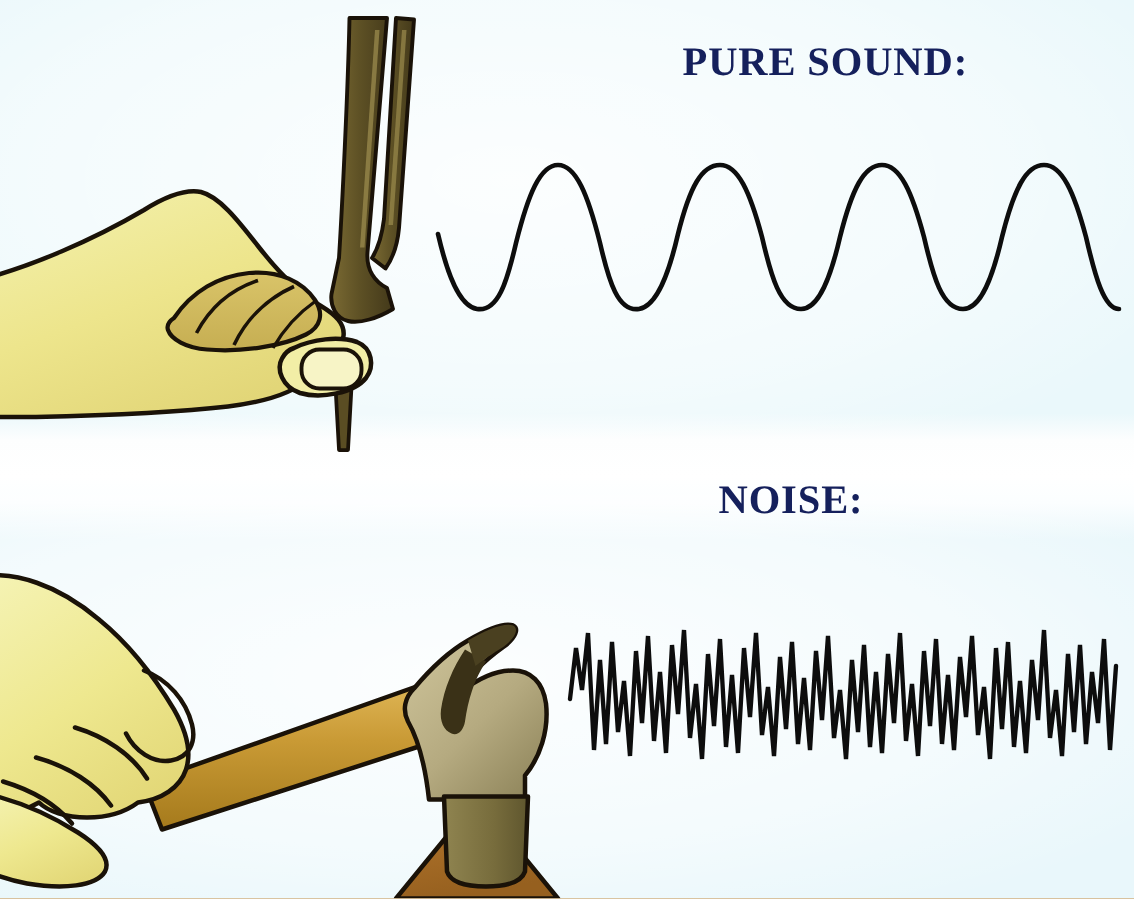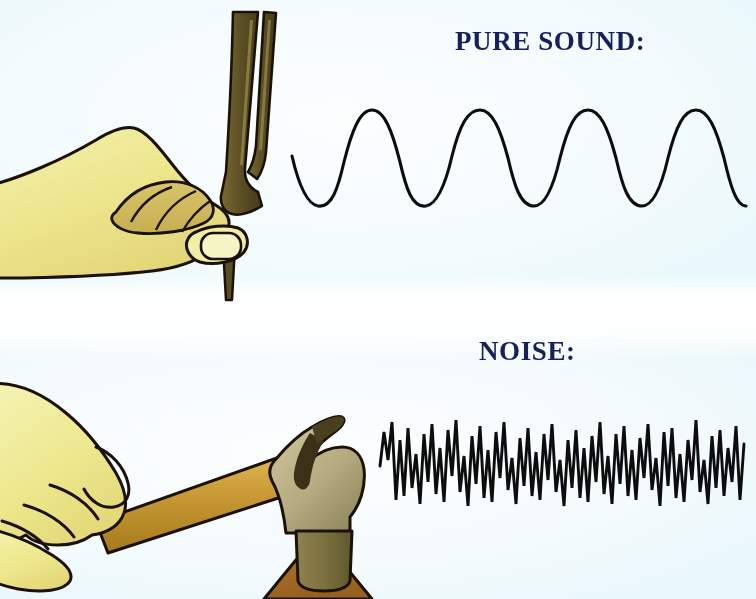--- a/index.html
+++ b/index.html
@@ -44,21 +44,21 @@
   .label {
     position: absolute;
     color: #15205c;
     font-weight: bold;
     font-size: 27px;
     letter-spacing: 0.6px;
     font-family: "Liberation Serif", serif;
     white-space: nowrap;
   }
   #label-pure { left: 455px; top: 26px; }
-  #label-noise { left: 479px; top: 336px; }
+  #label-noise { left: 479px; top: 318px; }
 
   .wave-svg, .art-svg {
     position: absolute;
     display: block;
   }
   #sine-wave { left: 282px; top: 96px; }
   #noise-wave { left: 378px; top: 404px; }
   #fork-art  { left: 0px;  top: 0px; }
   #hammer-art{ left: 0px;  top: 355px; }
 </style>

